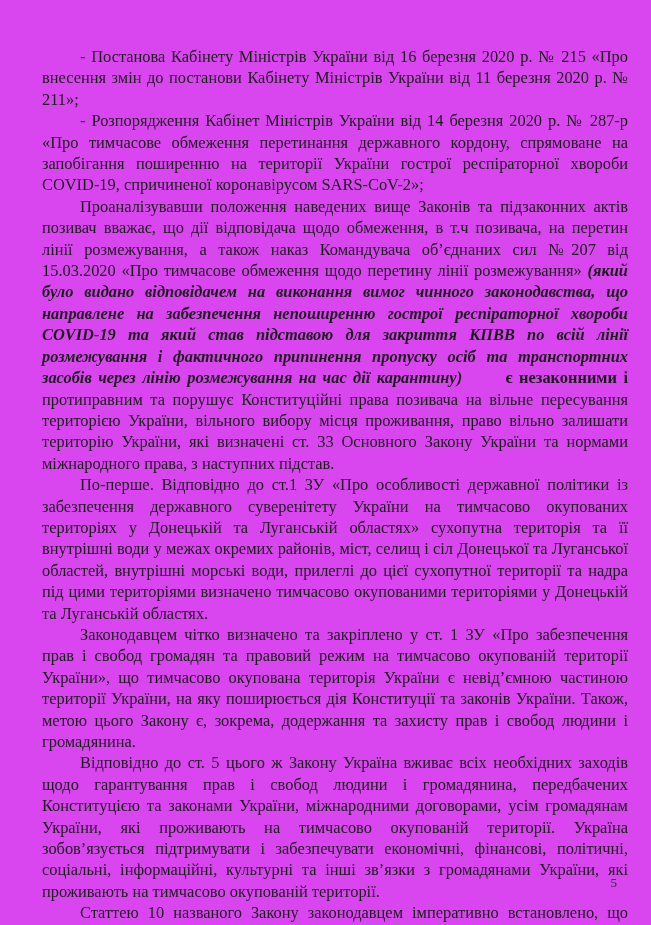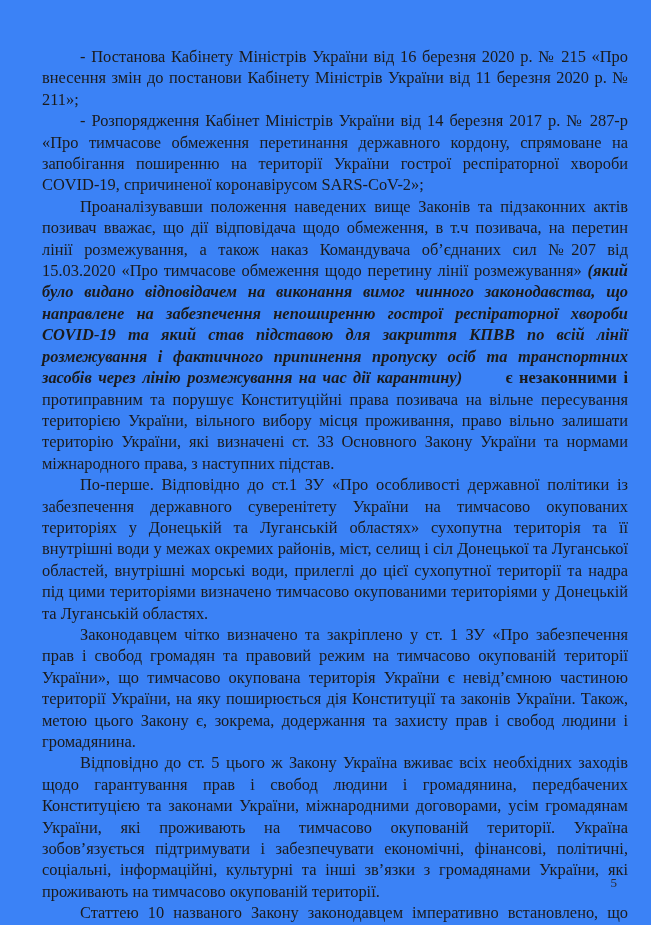--- a/index.html
+++ b/index.html
@@ -7,21 +7,21 @@
     padding: 0;
     width: 651px;
     height: 925px;
     background: #ffffff;
     overflow: hidden;
   }
   .page {
     position: relative;
     width: 651px;
     height: 925px;
-    background: #3b82f6;
+    background: #d946ef;
     font-family: "Liberation Serif", serif;
   }
   .doc {
     position: absolute;
     left: 42px;
     top: 46px;
     width: 586px;
     color: #1b1b1b;
     font-size: 16.4px;
     line-height: 21.4px;
@@ -44,21 +44,21 @@
     color: #2a2a33;
     font-family: "Liberation Serif", serif;
   }
 </style>
 </head>
 <body>
 
 <div class="page">
   <div class="doc">
       <p class="para"><span class="run-regular">- Постанова Кабінету Міністрів України від 16 березня 2020 р. № 215 «Про внесення змін до постанови Кабінету Міністрів України від 11 березня 2020 р. № 211»;</span></p>
-      <p class="para"><span class="run-regular">- Розпорядження Кабінет Міністрів України від 14 березня 2017 р. № 287-р «Про тимчасове обмеження перетинання державного кордону, спрямоване на запобігання поширенню на території України гострої респіраторної хвороби COVID-19, спричиненої коронавірусом SARS-CoV-2»;</span></p>
+      <p class="para"><span class="run-regular">- Розпорядження Кабінет Міністрів України від 14 березня 2020 р. № 287-р «Про тимчасове обмеження перетинання державного кордону, спрямоване на запобігання поширенню на території України гострої респіраторної хвороби COVID-19, спричиненої коронавірусом SARS-CoV-2»;</span></p>
       <p class="para"><span class="run-regular">Проаналізувавши положення наведених вище Законів та підзаконних актів позивач вважає, що дії відповідача щодо обмеження, в т.ч позивача, на перетин лінії розмежування, а також наказ Командувача об’єднаних сил №207 від 15.03.2020 «Про тимчасове обмеження щодо перетину лінії розмежування» </span><span class="run-italic">(який було видано відповідачем на виконання вимог чинного законодавства, що направлене на забезпечення непоширенню гострої респіраторної хвороби COVID-19 та який став підставою для закриття КПВВ по всій лінії розмежування і фактичного припинення пропуску осіб та транспортних засобів через лінію розмежування на час дії карантину)</span><span class="run-regular"> </span><span class="run-bold">є незаконними і</span><span class="run-regular"> протиправним та порушує Конституційні права позивача на вільне пересування територією України, вільного вибору місця проживання, право вільно залишати територію України, які визначені ст. 33 Основного Закону України та нормами міжнародного права, з наступних підстав.</span></p>
       <p class="para"><span class="run-regular">По-перше. Відповідно до ст.1 ЗУ «Про особливості державної політики із забезпечення державного суверенітету України на тимчасово окупованих територіях у Донецькій та Луганській областях» сухопутна територія та її внутрішні води у межах окремих районів, міст, селищ і сіл Донецької та Луганської областей, внутрішні морські води, прилеглі до цієї сухопутної території та надра під цими територіями визначено тимчасово окупованими територіями у Донецькій та Луганській областях.</span></p>
       <p class="para"><span class="run-regular">Законодавцем чітко визначено та закріплено у ст. 1 ЗУ «Про забезпечення прав і свобод громадян та правовий режим на тимчасово окупованій території України», що тимчасово окупована територія України є невід’ємною частиною території України, на яку поширюється дія Конституції та законів України. Також, метою цього Закону є, зокрема, додержання та захисту прав і свобод людини і громадянина.</span></p>
       <p class="para"><span class="run-regular">Відповідно до ст. 5 цього ж Закону Україна вживає всіх необхідних заходів щодо гарантування прав і свобод людини і громадянина, передбачених Конституцією та законами України, міжнародними договорами, усім громадянам України, які проживають на тимчасово окупованій території. Україна зобов’язується підтримувати і забезпечувати економічні, фінансові, політичні, соціальні, інформаційні, культурні та інші зв’язки з громадянами України, які проживають на тимчасово окупованій території.</span></p>
       <p class="para"><span class="run-regular">Статтею 10 названого Закону законодавцем імперативно встановлено, що громадяни України мають право </span><span class="run-bold">на вільний та безперешкодний в’їзд на тимчасово окуповану територію і виїзд з неї</span></p>
     </div>
   <div class="page-number">5</div>
 </div>
 
 </body></html>

